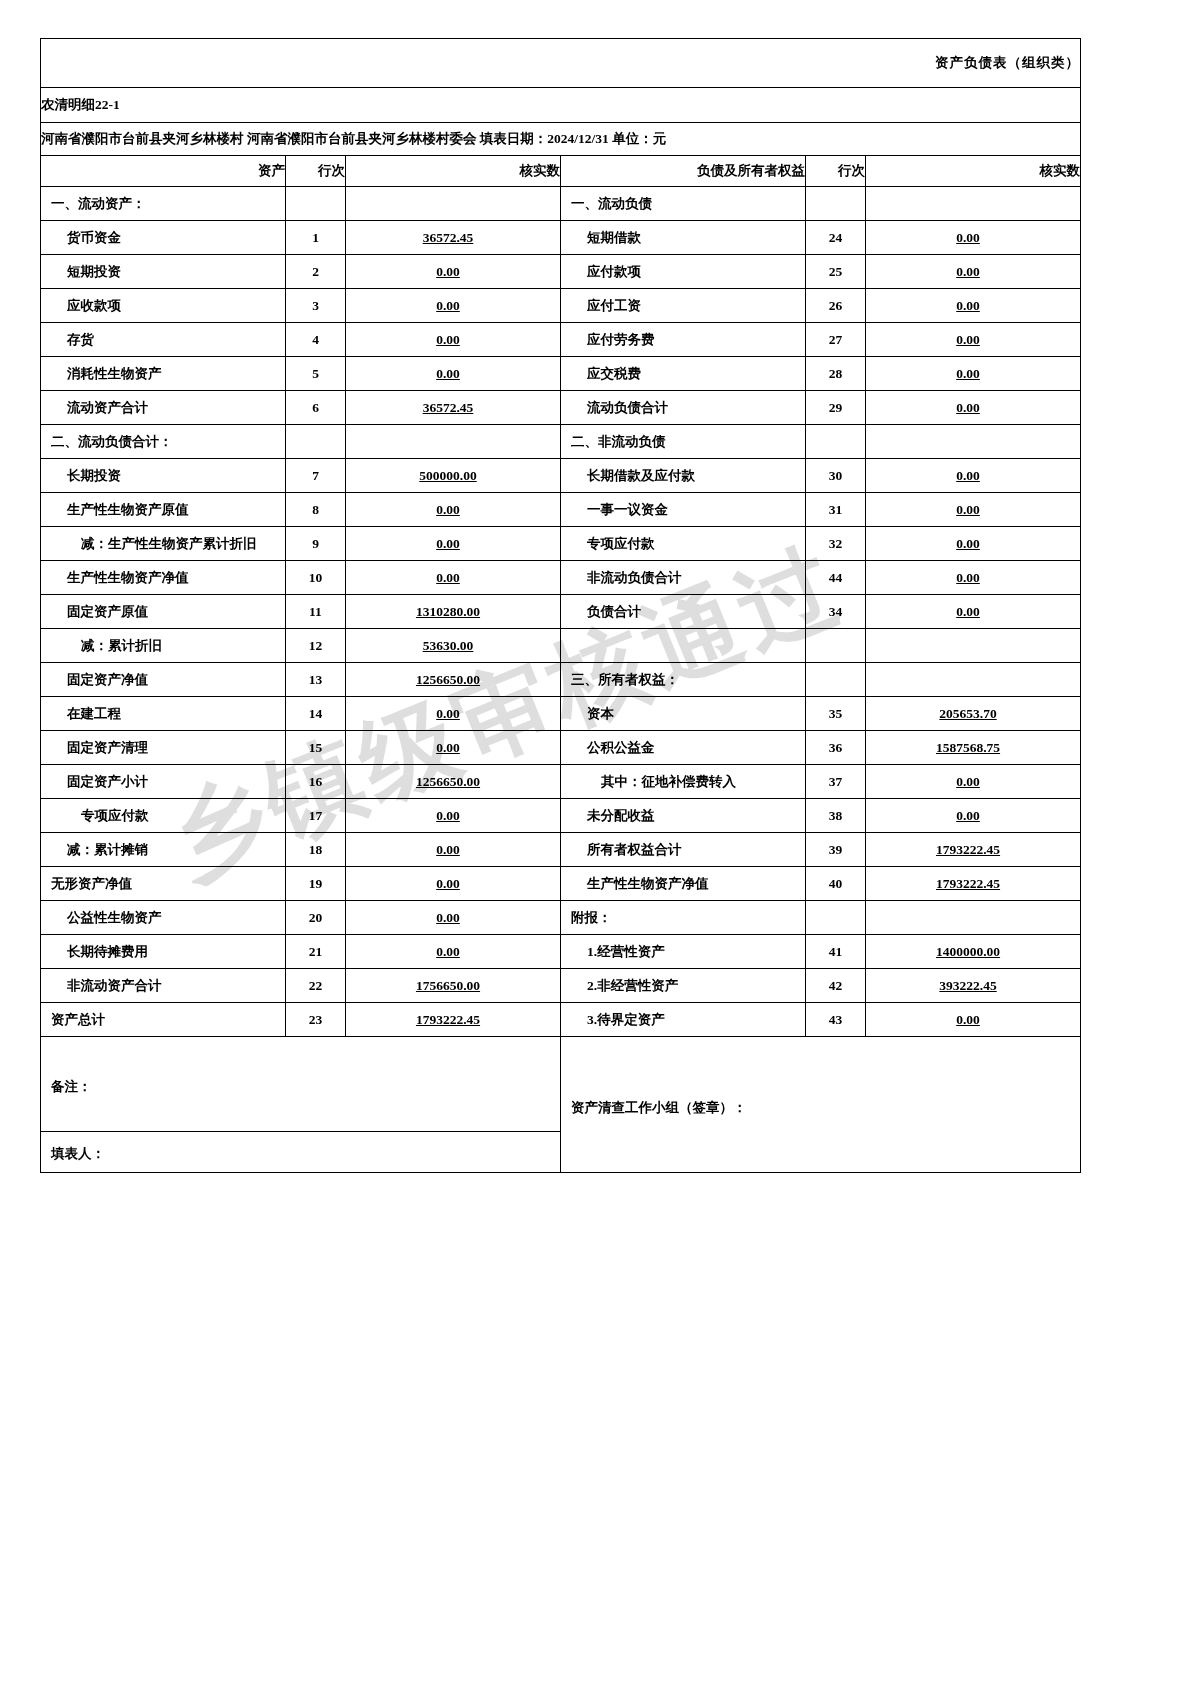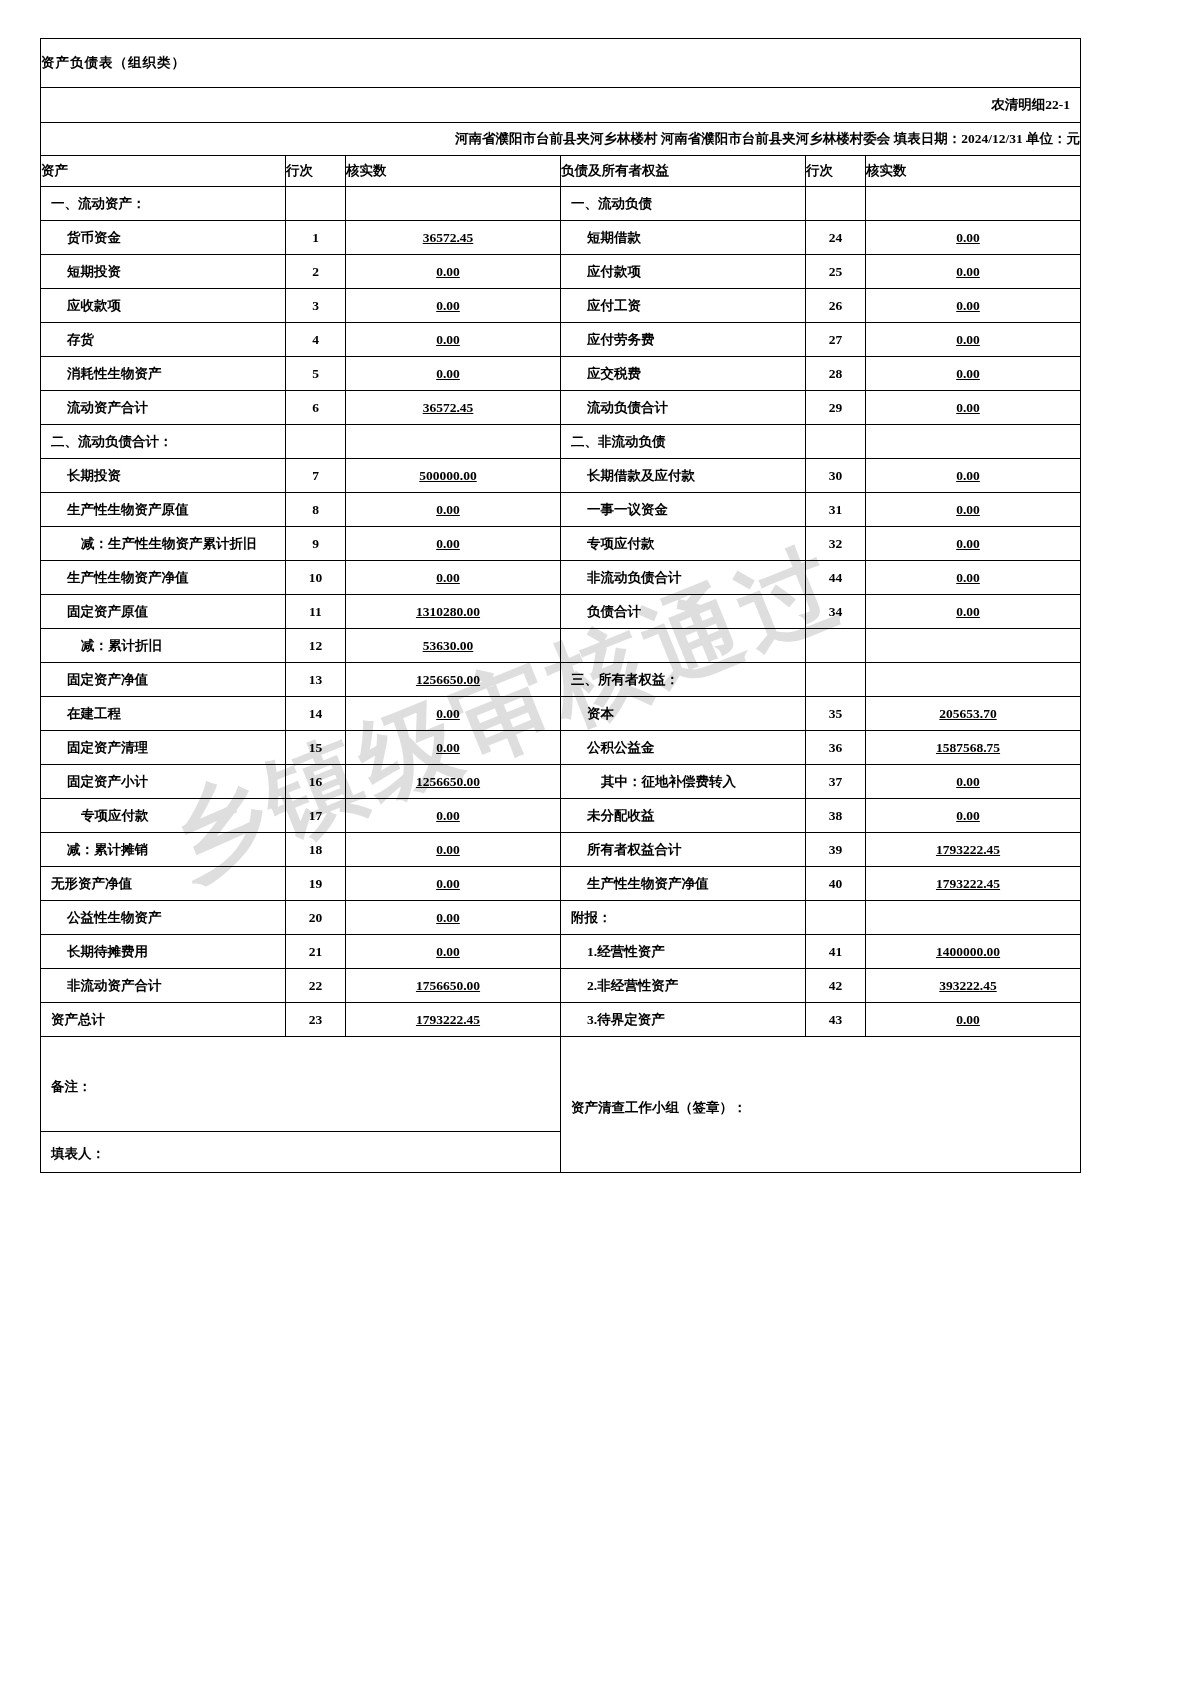--- a/index.html
+++ b/index.html
@@ -28,39 +28,39 @@
   }
   table.sheet td {
     border: 1px solid #000000;
     font-size: 13.5px;
     padding: 0;
     height: 33px;
     vertical-align: middle;
     font-weight: bold;
   }
   .title-cell {
-    text-align: left;
+    text-align: right;
     font-size: 21px;
     font-weight: bold;
     height: 48px !important;
     letter-spacing: 1px;
   }
   .code-cell {
+    text-align: left;
+    padding-right: 10px !important;
+    font-size: 13.5px;
+    height: 34px !important;
+  }
+  .meta-cell {
+    text-align: left;
+    font-size: 13.5px;
+    height: 32px !important;
+  }
+  .hdr {
     text-align: right;
-    padding-right: 10px !important;
-    font-size: 13.5px;
-    height: 34px !important;
-  }
-  .meta-cell {
-    text-align: right;
-    font-size: 13.5px;
-    height: 32px !important;
-  }
-  .hdr {
-    text-align: left;
     font-weight: bold;
     height: 30px !important;
   }
   .lbl {
     padding-left: 10px !important;
     text-align: left;
     white-space: nowrap;
     overflow: hidden;
   }
   .lbl.ind1 { padding-left: 26px !important; }

